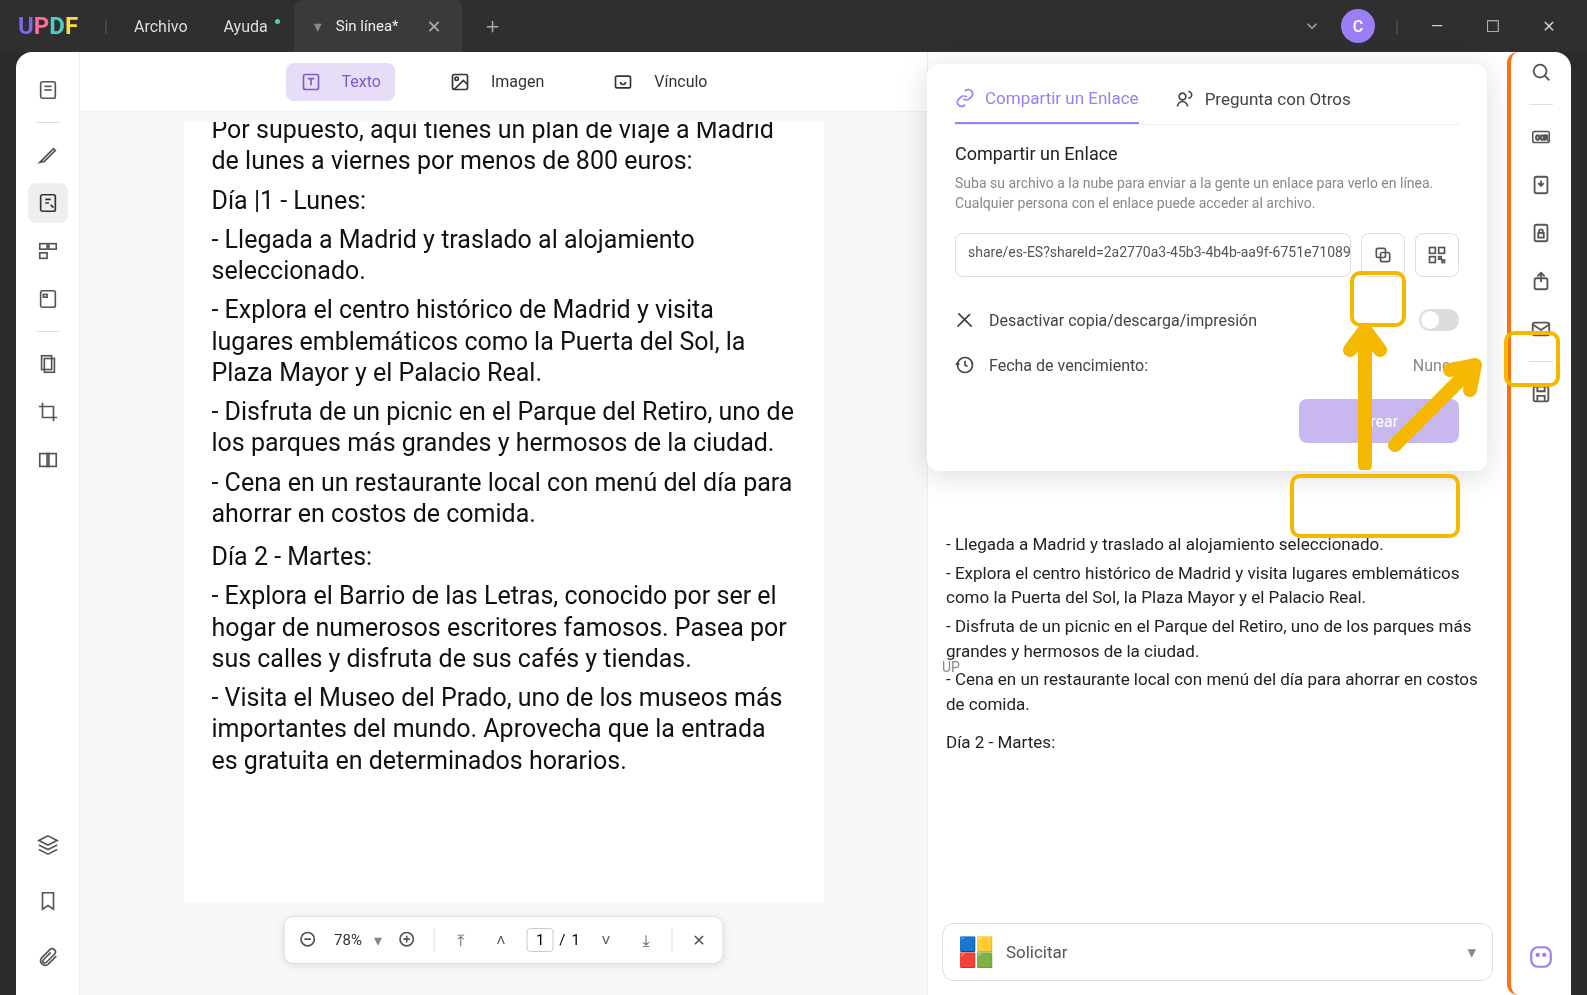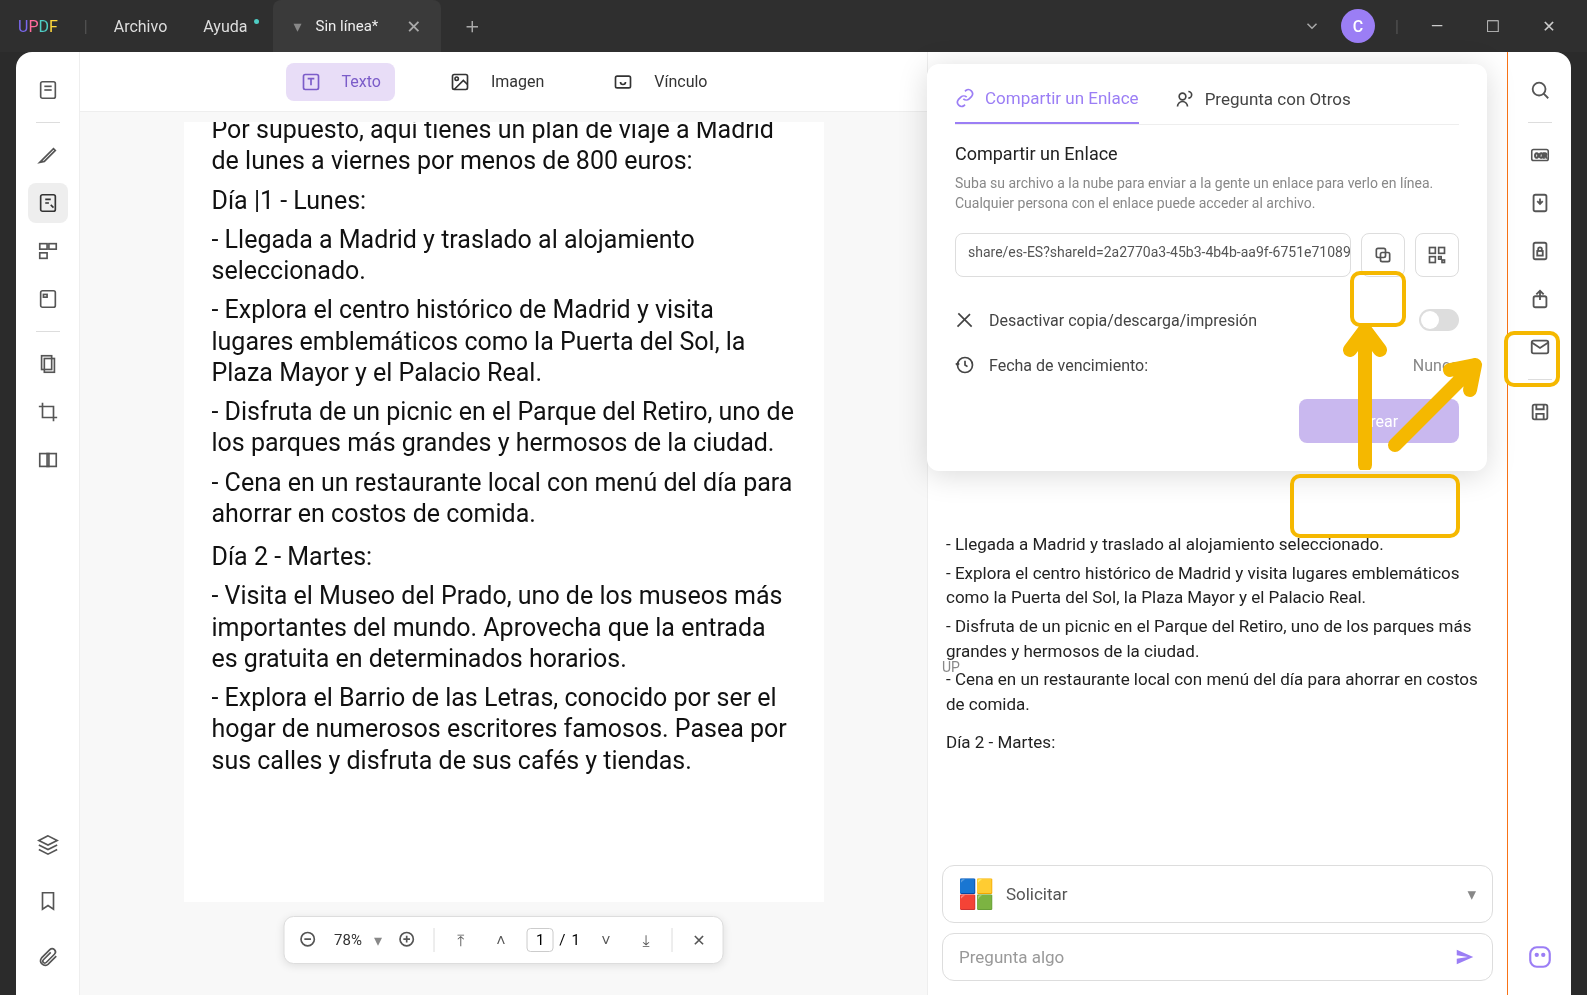--- a/index.html
+++ b/index.html
@@ -1,19 +1,19 @@
 <!DOCTYPE html>
 <html><head>
 <meta charset="utf-8">
 <style>
 * { margin: 0; padding: 0; box-sizing: border-box; font-family: -apple-system, BlinkMacSystemFont, "Segoe UI", Roboto, sans-serif; }
 body { background: #2b2b2b; width: 1587px; height: 995px; overflow: hidden; }
 
 .titlebar { height: 52px; background: #2f2f2f; display: flex; align-items: center; color: #ccc; }
-.logo { padding: 0 18px; font-weight: normal; font-size: 16px; }
+.logo { padding: 0 18px; font-weight: bold; font-size: 24px; }
 .logo span:nth-child(1){color:#7b68ee}.logo span:nth-child(2){color:#ff6b9d}.logo span:nth-child(3){color:#4ecdc4}.logo span:nth-child(4){color:#ffd93d}
 .titlebar-sep { color: #555; margin: 0 8px; }
 .menu-item { padding: 0 18px; font-size: 16px; color: #ddd; cursor: pointer; position: relative; }
 .dot-indicator::after { content:''; position:absolute; top:2px; right:6px; width:5px; height:5px; background:#4ecdc4; border-radius:50%; }
 .tab { display:flex; align-items:center; height:52px; background:#3a3a3a; padding:0 20px; border-radius:8px 8px 0 0; margin-left:8px; position:relative; }
 .tab-title { color:#eee; font-size:15px; }
 .tab-close { margin-left:28px; color:#aaa; font-size:18px; cursor:pointer; }
 .tab-add { margin-left:20px; color:#aaa; font-size:22px; cursor:pointer; }
 .title-right { margin-left:auto; display:flex; align-items:center; gap:20px; padding-right:20px; }
 .chevron-down { color:#aaa; }
@@ -65,21 +65,21 @@
 .ai-underlay { position:absolute; top:480px; left:14px; right:14px; bottom:14px; display:flex; flex-direction:column; }
 .ai-text { font-size:17px; line-height:1.45; color:#222; overflow:hidden; flex:1; padding:0 4px; }
 .ai-text p { margin-bottom:4px; }
 .ai-solicitar { margin-top:10px; border:1px solid #ddd; border-radius:12px; padding:12px 16px; display:flex; align-items:center; gap:12px; font-size:17px; color:#555; cursor:pointer; }
 .ai-ask { margin-top:10px; border:1px solid #ddd; border-radius:12px; padding:12px 16px; display:flex; align-items:center; font-size:17px; color:#999; }
 .send-icon { margin-left:auto; color:#9b7ef5; }
 
 .updf-badge { position:absolute; bottom:320px; left:14px; font-size:14px; color:#888; }
 .ai-square { position:absolute; left:8px; top:18px; color:#9b7ef5; }
 
-.sidebar-right { width:64px; display:flex; flex-direction:column; align-items:center; padding-top:18px; gap:8px; border-left:1px solid #f97316; }
+.sidebar-right { width:64px; display:flex; flex-direction:column; align-items:center; gap:8px; border-left:4px solid #f97316;border-radius:11px; }
 
 .highlight-box { position:absolute; border:4px solid #f5b800; border-radius:10px; pointer-events:none; z-index:20; }
 .arrow { position:absolute; z-index:19; pointer-events:none; }
 
 svg { display:block; }
 </style>
 </head>
 <body>
 
 <div class="titlebar">
@@ -215,22 +215,22 @@
     </div>
     <div class="doc-area">
       <div class="page">
         <p style="margin-top:-18px">Por supuesto, aquí tienes un plan de viaje a Madrid de lunes a viernes por menos de 800 euros:</p>
         <p>Día |1 - Lunes:</p>
         <p>- Llegada a Madrid y traslado al alojamiento seleccionado.</p>
         <p>- Explora el centro histórico de Madrid y visita lugares emblemáticos como la Puerta del Sol, la Plaza Mayor y el Palacio Real.</p>
         <p>- Disfruta de un picnic en el Parque del Retiro, uno de los parques más grandes y hermosos de la ciudad.</p>
         <p>- Cena en un restaurante local con menú del día para ahorrar en costos de comida.</p>
         <p style="margin-top:12px">Día 2 - Martes:</p>
+        <p>- Explora el Barrio de las Letras, conocido por ser el hogar de numerosos escritores famosos. Pasea por sus calles y disfruta de sus cafés y tiendas.</p>
         <p>- Visita el Museo del Prado, uno de los museos más importantes del mundo. Aprovecha que la entrada es gratuita en determinados horarios.</p>
-        <p>- Explora el Barrio de las Letras, conocido por ser el hogar de numerosos escritores famosos. Pasea por sus calles y disfruta de sus cafés y tiendas.</p>
       </div>
     </div>
 
     <div class="zoom-bar">
       <span class="zoom-btn">
           <svg width="20" height="20" viewBox="0 0 24 24" fill="none" stroke="currentColor" stroke-width="2">
             <circle cx="11" cy="11" r="8"></circle>
             <line x1="7" y1="11" x2="15" y2="11"></line>
           </svg>
         </span>
@@ -340,28 +340,20 @@
         <p>- Explora el centro histórico de Madrid y visita lugares emblemáticos como la Puerta del Sol, la Plaza Mayor y el Palacio Real.</p>
         <p>- Disfruta de un picnic en el Parque del Retiro, uno de los parques más grandes y hermosos de la ciudad.</p>
         <p>- Cena en un restaurante local con menú del día para ahorrar en costos de comida.</p>
         <p style="margin-top:14px">Día 2 - Martes:</p>
       </div>
       <div class="ai-solicitar">
         <span style="font-size:14px">🟦🟨<br>🟥🟩</span>
         <span>Solicitar</span>
         <span style="margin-left:auto;color:#888">▾</span>
       </div>
-      <div class="ai-ask">
-        <span>Pregunta algo</span>
-        <span class="send-icon">
-            <svg width="22" height="22" viewBox="0 0 24 24" fill="#9b7ef5">
-              <path d="M3 20l18-8L3 4v6l12 2-12 2z"></path>
-            </svg>
-          </span>
-      </div>
     </div>
   </div>
 
   <div class="sidebar-right">
     <div class="side-btn">
         <svg width="22" height="22" viewBox="0 0 24 24" fill="none" stroke="currentColor" stroke-width="2">
           <circle cx="11" cy="11" r="7"></circle>
           <line x1="21" y1="21" x2="16" y2="16"></line>
         </svg>
       </div>

